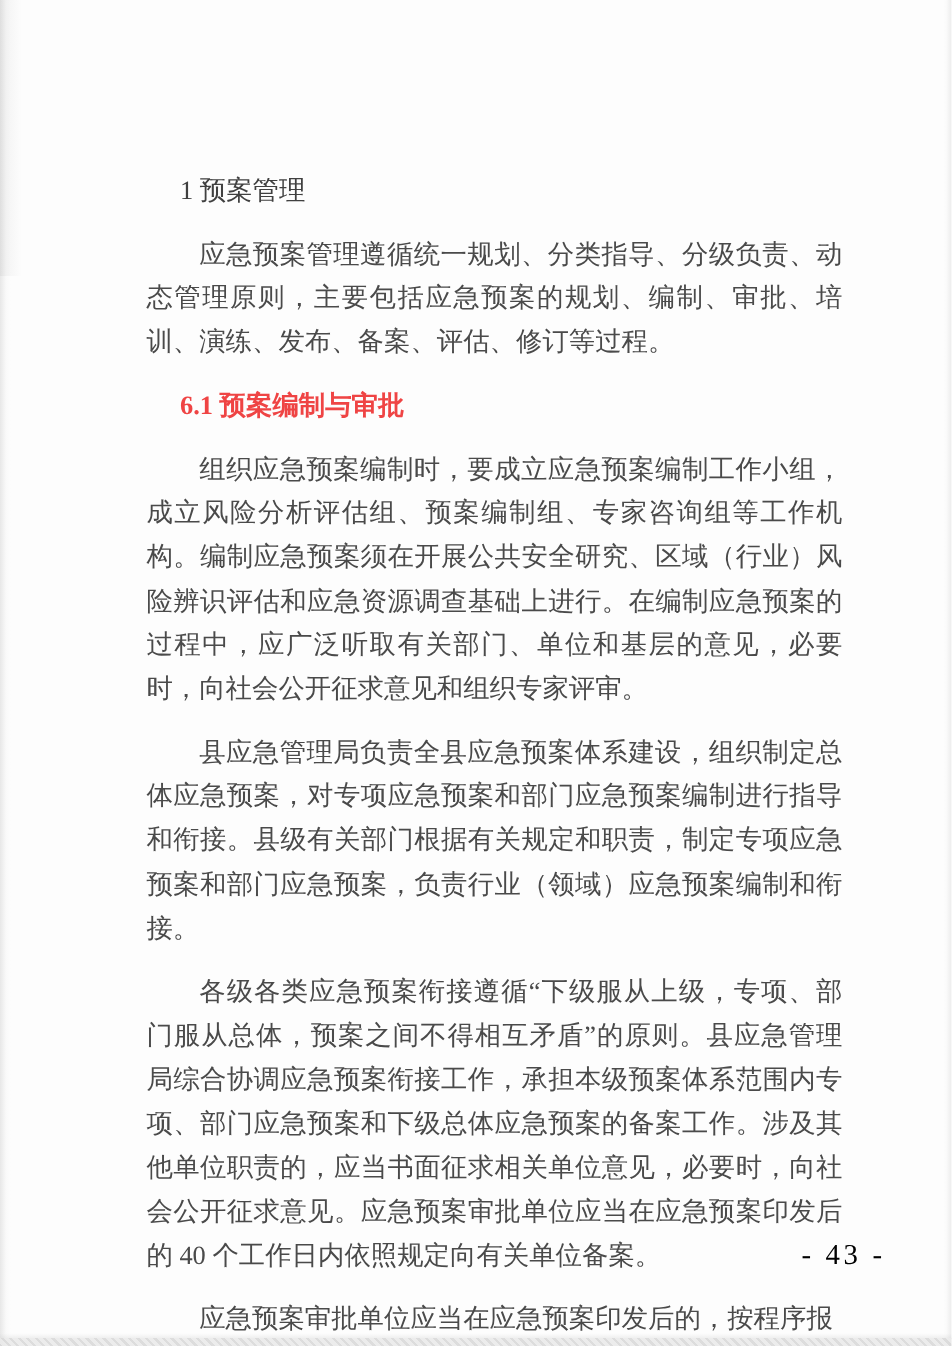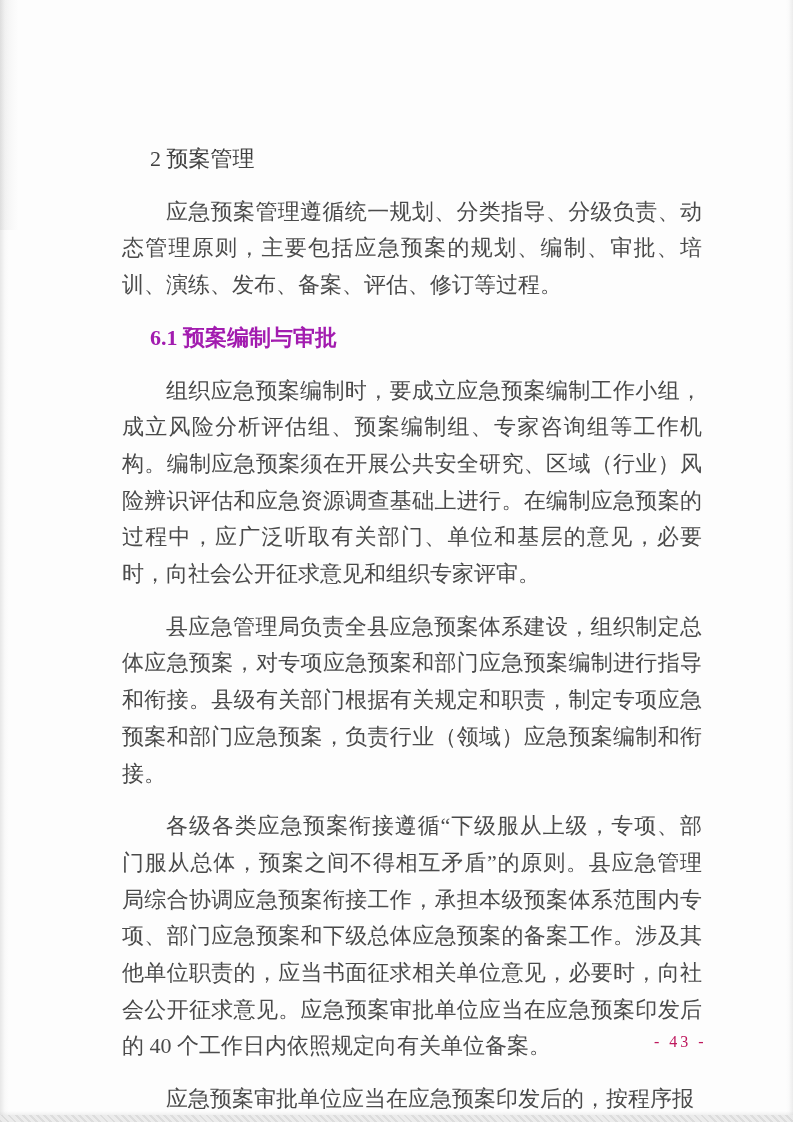--- a/index.html
+++ b/index.html
@@ -73,50 +73,50 @@
     text-indent: 2em;
     white-space: pre-wrap;
     font-weight: normal;
     color: #404040;
   }
 
   .h2 {
     text-indent: 2em;
     white-space: pre-wrap;
     font-weight: bold;
-    color: #a21caf;
+    color: #ef4444;
   }
 
   .para {
     margin: 16px;
     text-indent: 2em;
     
     color: #4a4a4a;
   }
 
   .page-number {
     position: absolute;
-    left: 654px;
+    left: 668px;
     top: 1033px;
-    font-size: 16px;
+    font-size: 24px;
     letter-spacing: 3px;
-    color: #be185d;
+    color: #000000;
   }
 </style>
 </head>
 <body>
 
 <div class="page">
 
   <div class="scan-corner-topleft"></div>
   <div class="scan-edge-left"></div>
   <div class="scan-edge-right"></div>
 
   <div class="content">
-    <div class="h1">2 预案管理</div>
+    <div class="h1">1 预案管理</div>
 
     <p class="para">应急预案管理遵循统一规划、分类指导、分级负责、动态管理原则，主要包括应急预案的规划、编制、审批、培训、演练、发布、备案、评估、修订等过程。</p>
 
     <div class="h2">6.1 预案编制与审批</div>
 
     <p class="para">组织应急预案编制时，要成立应急预案编制工作小组，成立风险分析评估组、预案编制组、专家咨询组等工作机构。编制应急预案须在开展公共安全研究、区域（行业）风险辨识评估和应急资源调查基础上进行。在编制应急预案的过程中，应广泛听取有关部门、单位和基层的意见，必要时，向社会公开征求意见和组织专家评审。</p>
 
     <p class="para">县应急管理局负责全县应急预案体系建设，组织制定总体应急预案，对专项应急预案和部门应急预案编制进行指导和衔接。县级有关部门根据有关规定和职责，制定专项应急预案和部门应急预案，负责行业（领域）应急预案编制和衔接。</p>
 
     <p class="para">各级各类应急预案衔接遵循“下级服从上级，专项、部门服从总体，预案之间不得相互矛盾”的原则。县应急管理局综合协调应急预案衔接工作，承担本级预案体系范围内专项、部门应急预案和下级总体应急预案的备案工作。涉及其他单位职责的，应当书面征求相关单位意见，必要时，向社会公开征求意见。应急预案审批单位应当在应急预案印发后的 40 个工作日内依照规定向有关单位备案。</p>

